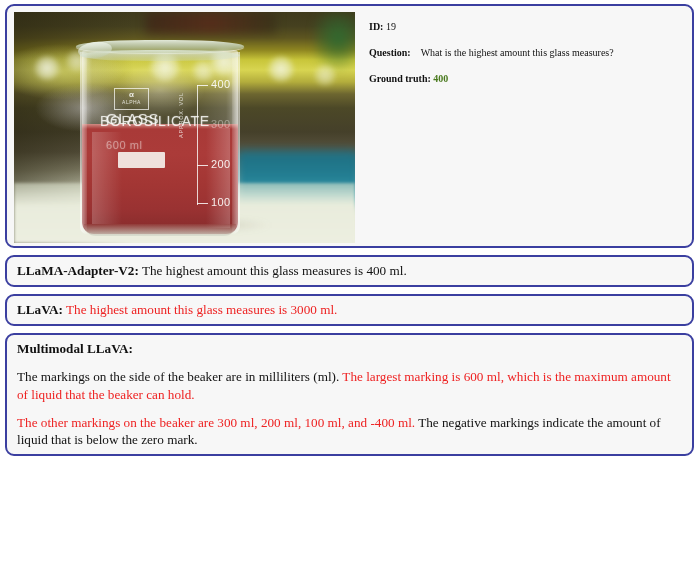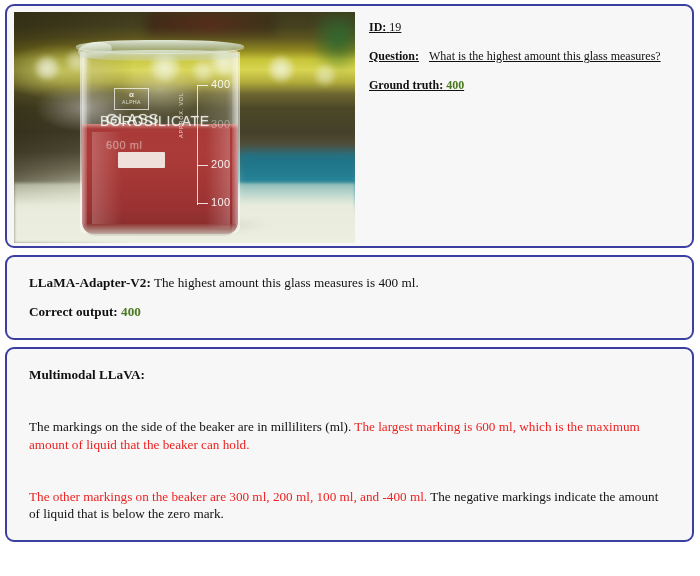--- a/index.html
+++ b/index.html
@@ -40,43 +40,42 @@
     height: 231px;
     flex: 0 0 341px;
     position: relative;
     overflow: hidden;
     background: #3a3418;
   }
   .qa-wrap {
     flex: 1 1 auto;
     padding: 8px 6px 6px 14px;
     box-sizing: border-box;
-    font-size: 12px;
+    font-size: 10px;
     line-height: 1.32;
     color: #111111;
-    text-decoration: underline;
   }
   .qa-line {
     margin: 0 0 13px 0;
     text-align: justify;
     text-justify: inter-word;
   }
   .qa-line:last-child { margin-bottom: 9px; }
   .lbl { font-weight: bold; }
   .gt { color: #4a7a1e; font-weight: bold; }
   .q-gap { display: inline-block; width: 10px; }
 
   
   .panel-resp {
     padding: 5px 9px 6px 10px;
     font-size: 13.2px;
     line-height: 1.30;
     color: #111111;
   }
-  .panel-resp p { margin: 12px; }
+  .panel-resp p { margin: 0; }
   .panel-resp p + p { margin-top: 1px; }
   .spacer-p { height: 11px; }
   .red { color: #ee2222; }
   .red-b { color: #ee2222; font-weight: bold; }
   .green-b { color: #4a7a1e; font-weight: bold; }
 
   
   .bg-base {
     position: absolute; inset: 0;
     background:
@@ -340,21 +339,23 @@
       <p class="qa-line">
         <span class="lbl">Ground truth:</span>
         <span class="gt">400</span>
       </p>
     </div>
   </div>
 
   <div id="responses">
       <div class="panel panel-resp">
         <p><span class="lbl">LLaMA-Adapter-V2:</span><span> </span><span>The highest amount this glass measures is 400 ml.</span></p>
-        <p><span class="lbl">Correct output:</span><span> </span><span class="green-b">400</span></p>
+      </div>
+      <div class="panel panel-resp">
+        <p><span class="lbl">LLaVA:</span><span> </span><span class="red">The highest amount this glass measures is 3000 ml.</span></p>
       </div>
       <div class="panel panel-resp">
         <p><span class="lbl">Multimodal LLaVA:</span></p>
         <div class="spacer-p"></div>
         <p><span>The markings on the side of the beaker are in milliliters (ml). </span><span class="red">The largest marking is 600 ml, which is the maximum amount of liquid that the beaker can hold.</span></p>
         <div class="spacer-p"></div>
         <p><span class="red">The other markings on the beaker are 300 ml, 200 ml, 100 ml, and -400 ml.</span><span> The negative markings indicate the amount of liquid that is below the zero mark.</span></p>
       </div>
     </div>
 

